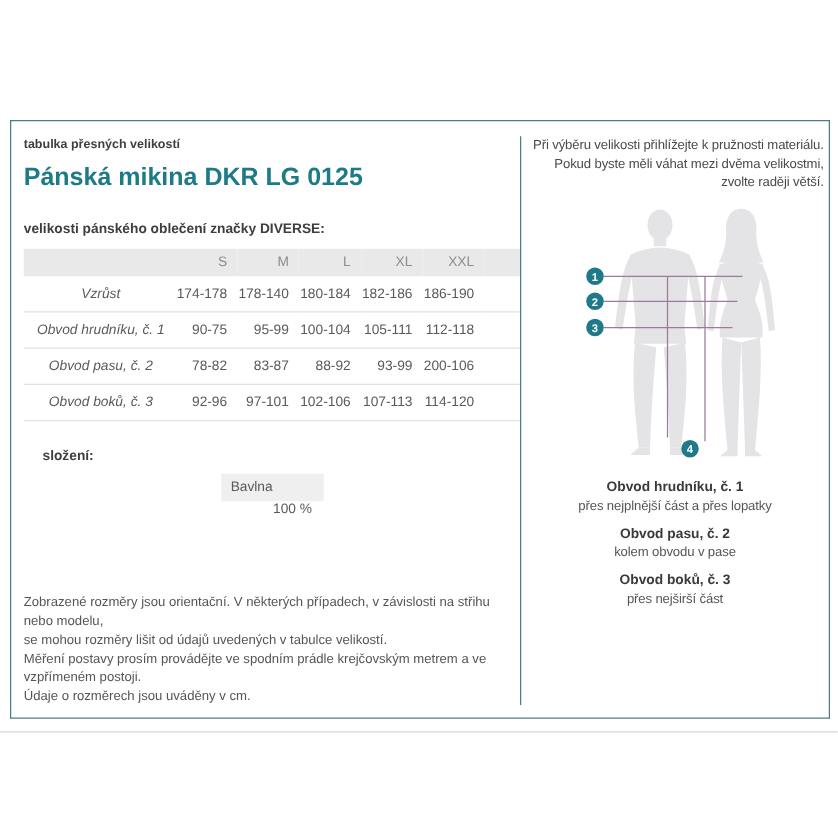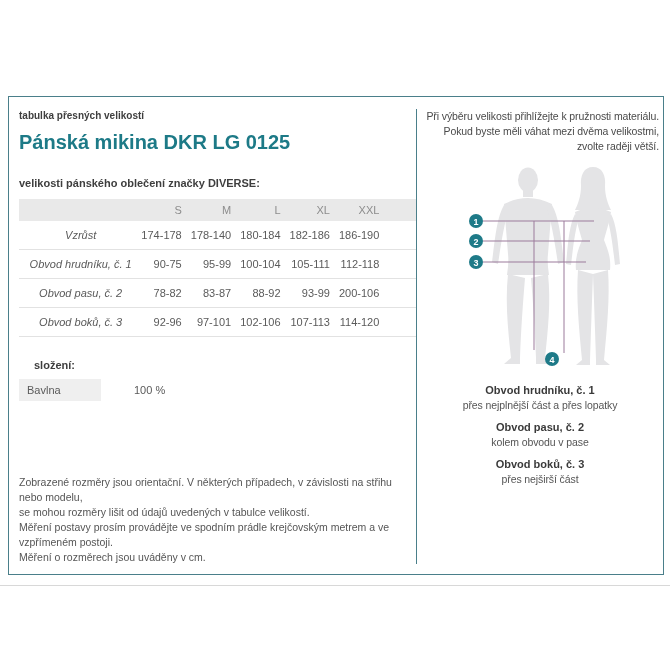--- a/index.html
+++ b/index.html
@@ -30,21 +30,21 @@
     background:#e9e9e9;font-weight:normal;color:#8d8d8d;
     padding:5px 8px 5px 0;text-align:right;
   }
   table.sizes thead th.lbl{text-align:left;padding-left:10px;}
   table.sizes tbody td{
     padding:8px 8px 8px 0;text-align:right;border-bottom:1px solid #e2e2e2;white-space:nowrap;
   }
   table.sizes tbody td.lbl{text-align:center;padding-left:10px;font-style:italic;}
 
   .comp-label{margin-top:22px;font-size:11px;font-weight:bold;color:#3e3e3e;margin-left:15px;}
-  .comp-row{margin-top:8px;display:flex;align-items:center;font-size:11px;color:#5a5a5a;}
+  .comp-row{margin-top:8px;display:flex;align-items:center;font-size:11px;color:#5a5a5a;flex-direction:column;}
   .comp-material{width:74px;background:#efefef;padding:5px 0 5px 8px;}
   .comp-percent{margin-left:33px;}
 
   .notes{position:absolute;left:10px;bottom:9px;font-size:10.5px;color:#555;line-height:15px;width:392px;}
 
   .intro{font-size:10.5px;color:#4a4a4a;line-height:15px;letter-spacing:-0.1px;text-align:right;}
   .intro div{white-space:nowrap;}
   .figure{display:block;margin:8px 0 0 10px;}
   .measure-title{font-size:11px;font-weight:bold;color:#3a3a3a;margin-top:10px;}
   .measure-desc{font-size:10.5px;color:#555;margin-top:3px;letter-spacing:-0.1px;}
@@ -124,21 +124,21 @@
     <div class="comp-label">složení:</div>
     <div class="comp-row">
       <div class="comp-material">Bavlna</div>
       <div class="comp-percent">100 %</div>
     </div>
 
     <div class="notes">
       <div>Zobrazené rozměry jsou orientační. V některých případech, v závislosti na střihu nebo modelu,</div>
       <div>se mohou rozměry lišit od údajů uvedených v tabulce velikostí.</div>
       <div>Měření postavy prosím provádějte ve spodním prádle krejčovským metrem a ve vzpřímeném postoji.</div>
-      <div>Měření o rozměrech jsou uváděny v cm.</div>
+      <div>Údaje o rozměrech jsou uváděny v cm.</div>
     </div>
   </div>
 
   <div class="right-col">
     <div class="intro">
       <div>Při výběru velikosti přihlížejte k pružnosti materiálu.</div>
       <div>Pokud byste měli váhat mezi dvěma velikostmi,</div>
       <div>zvolte raději větší.</div>
     </div>
 

